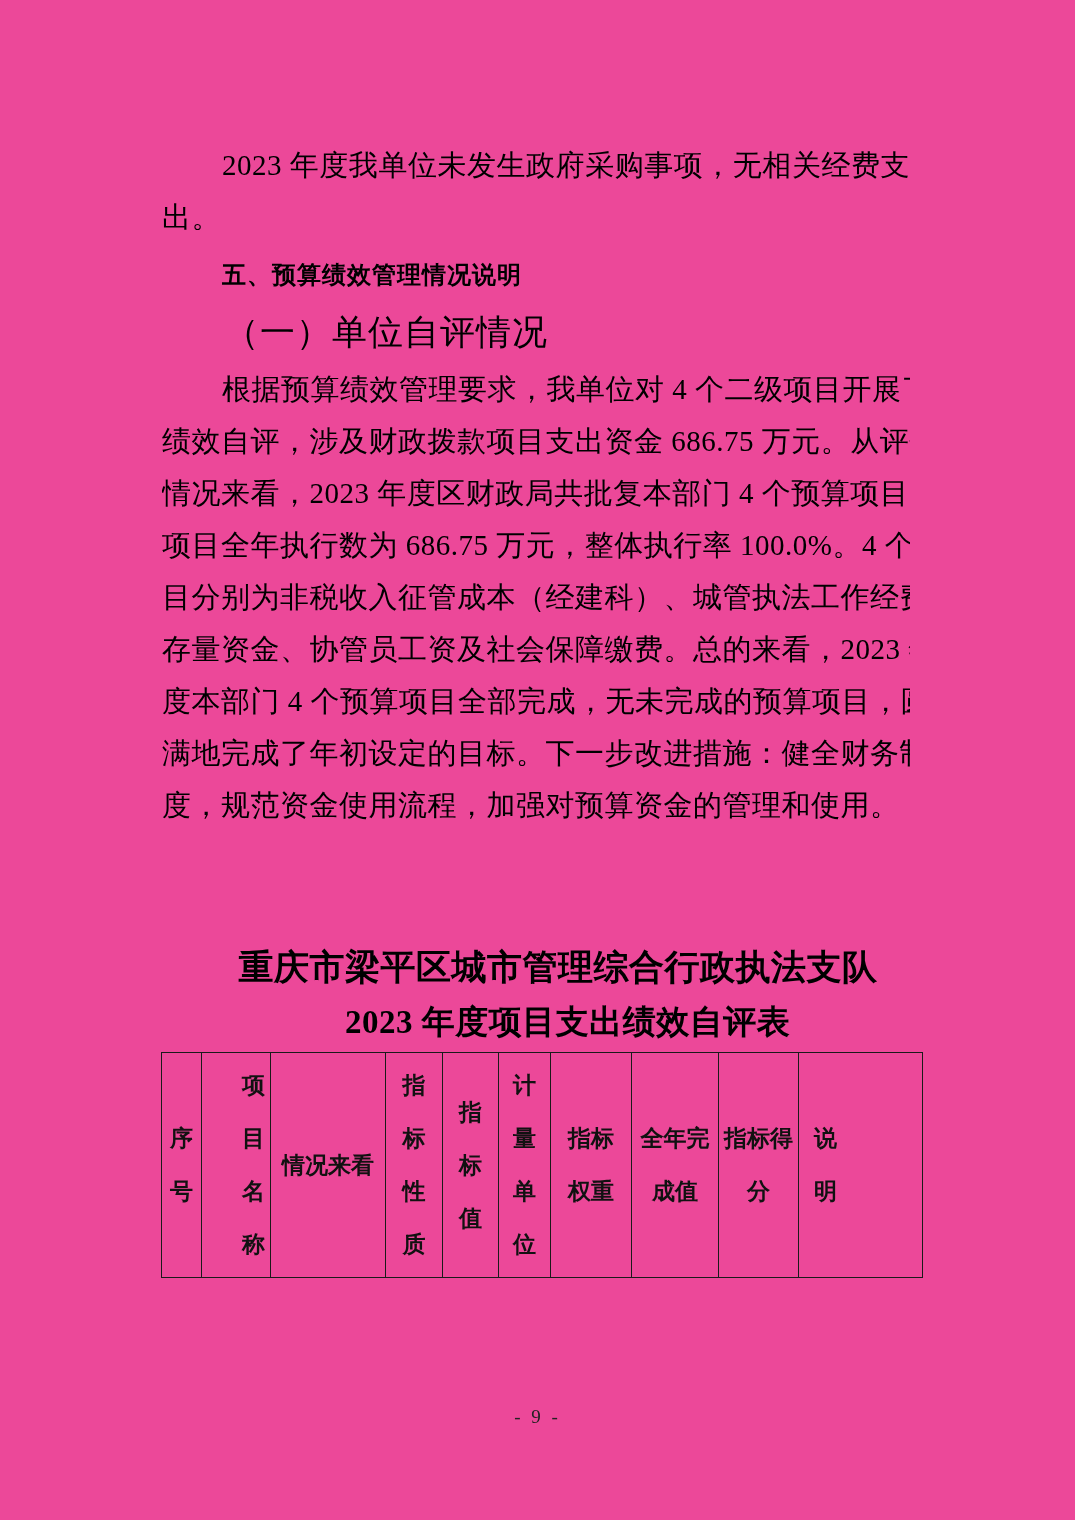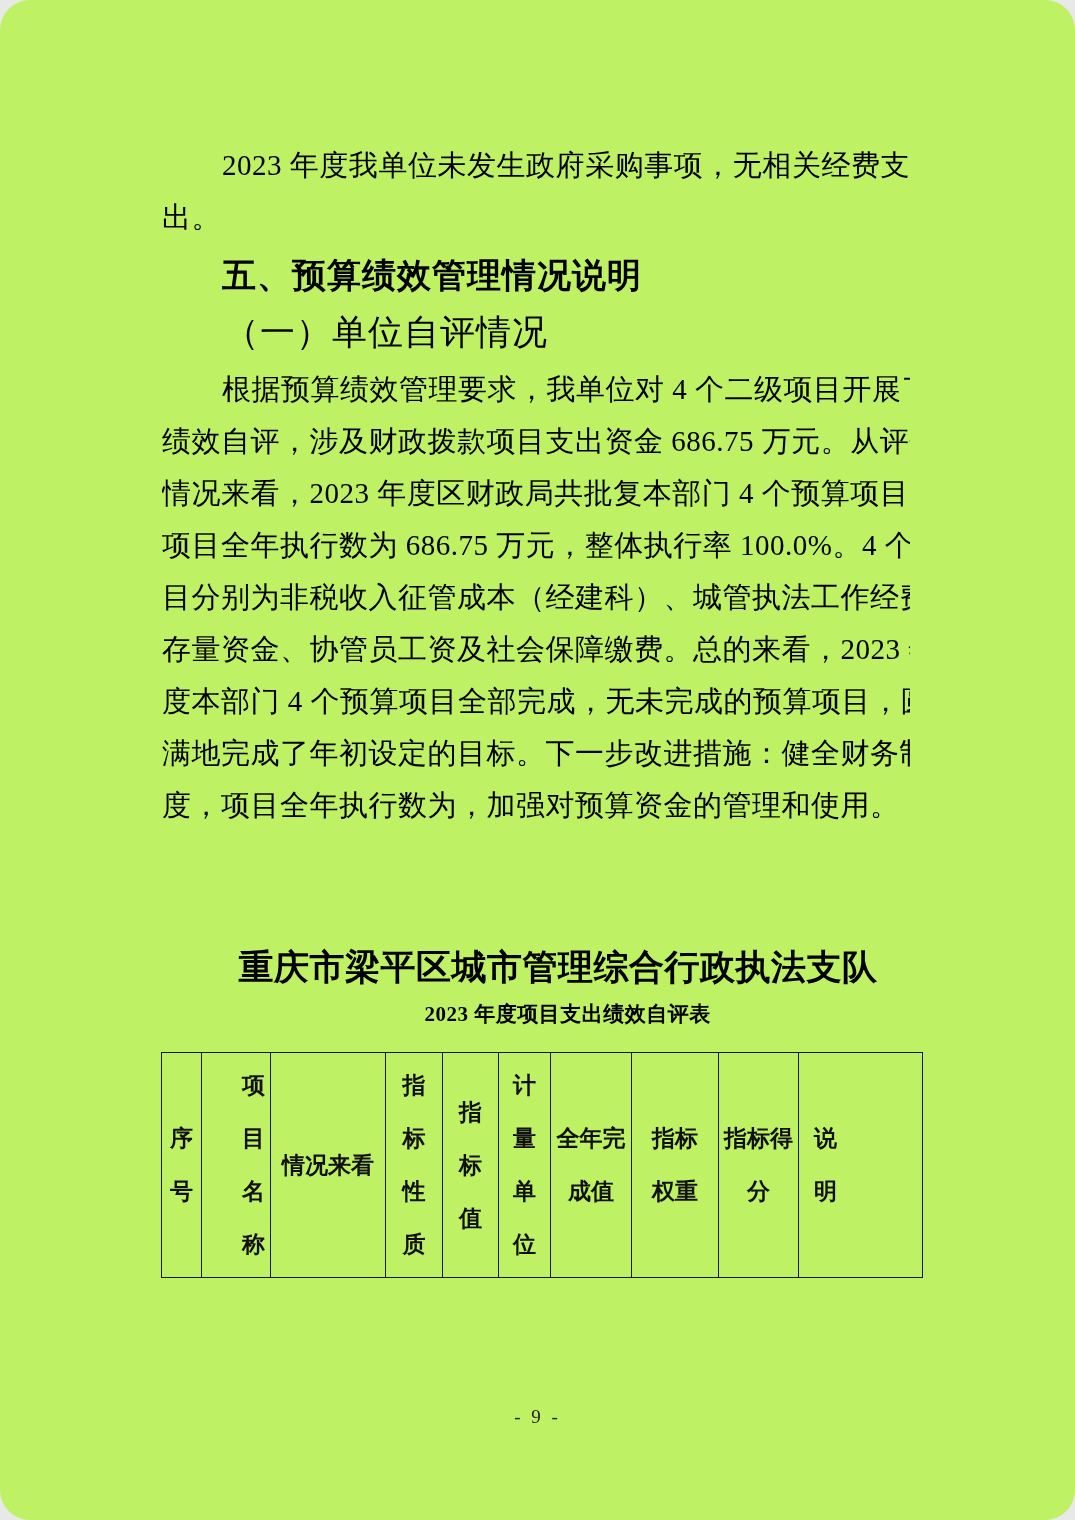--- a/index.html
+++ b/index.html
@@ -1,25 +1,24 @@
 <!DOCTYPE html>
 <html><head>
 <meta charset="utf-8">
 <style>
   html, body { margin: 0; padding: 0; background: #e8e8e8; }
   .page {
     position: relative;
     width: 1075px;
     height: 1520px;
-    background: #bef264;
+    background: #ec4899;
     margin: 0 auto;
     overflow: hidden;
     font-family: "Liberation Serif", serif;
     color: #000;
-    border-radius: 30px;
   }
   
   .content {
     position: absolute;
     left: 162px;
     top: 139px;
     width: 748px;
   }
   .para .line {
     height: 52px;
@@ -33,42 +32,42 @@
   }
   .para .line:first-child { padding-left: 60px; }
   .para .line:last-child { text-align-last: left; }
   .heading {
     margin-top: 6px;
     height: 52px;
     line-height: 52px;
     padding-left: 60px;
     font-family: "Liberation Sans", sans-serif;
     font-weight: 700;
-    font-size: 34px;
+    font-size: 24px;
     letter-spacing: 1px;
   }
   .subheading {
     margin-top: 6px;
     height: 52px;
     line-height: 52px;
     padding-left: 62px;
     font-size: 35px;
     letter-spacing: 1px;
   }
   .para2 { margin-top: 4px; }
   
   .table-title {
     position: absolute;
     left: 0;
     width: 100%;
     text-align: center;
     font-weight: 700;
   }
   .t1 { top: 944px; font-size: 35px; padding-left: 41px; box-sizing: border-box; letter-spacing: 0.5px; }
-  .t2 { top: 1000px; font-size: 21px; padding-left: 60px; box-sizing: border-box; letter-spacing: 0.5px; }
+  .t2 { top: 1000px; font-size: 33px; padding-left: 60px; box-sizing: border-box; letter-spacing: 0.5px; }
   
   .eval-table {
     position: absolute;
     left: 161px;
     top: 1052px;
     width: 760px;
     height: 224px;
     border: 1px solid #1a1a1a;
     display: flex;
     flex-direction: row;
@@ -128,21 +127,21 @@
 
     <div class="para para2">
         <div class="line">根据预算绩效管理要求，我单位对 4 个二级项目开展了</div>
         <div class="line">绩效自评，涉及财政拨款项目支出资金 686.75 万元。从评价</div>
         <div class="line">情况来看，2023 年度区财政局共批复本部门 4 个预算项目，</div>
         <div class="line">项目全年执行数为 686.75 万元，整体执行率 100.0%。4 个项</div>
         <div class="line">目分别为非税收入征管成本（经建科）、城管执法工作经费、</div>
         <div class="line">存量资金、协管员工资及社会保障缴费。总的来看，2023 年</div>
         <div class="line">度本部门 4 个预算项目全部完成，无未完成的预算项目，圆</div>
         <div class="line">满地完成了年初设定的目标。下一步改进措施：健全财务制</div>
-        <div class="line">度，项目全年执行数为，加强对预算资金的管理和使用。</div>
+        <div class="line">度，规范资金使用流程，加强对预算资金的管理和使用。</div>
       </div>
   </div>
 
   <div class="table-title t1">重庆市梁平区城市管理综合行政执法支队</div>
 
   <div class="table-title t2">2023 年度项目支出绩效自评表</div>
 
   <div class="eval-table">
       <div class="cell">序
 号</div>
@@ -153,24 +152,24 @@
 标
 性
 质</div>
       <div class="cell">指
 标
 值</div>
       <div class="cell">计
 量
 单
 位</div>
+      <div class="cell">指标
+权重</div>
       <div class="cell">全年完
 成值</div>
-      <div class="cell">指标
-权重</div>
       <div class="cell">指标得
 分</div>
       <div class="cell">说
 明</div>
     </div>
 
   <div class="page-number">- 9 -</div>
 
 </div>
 

